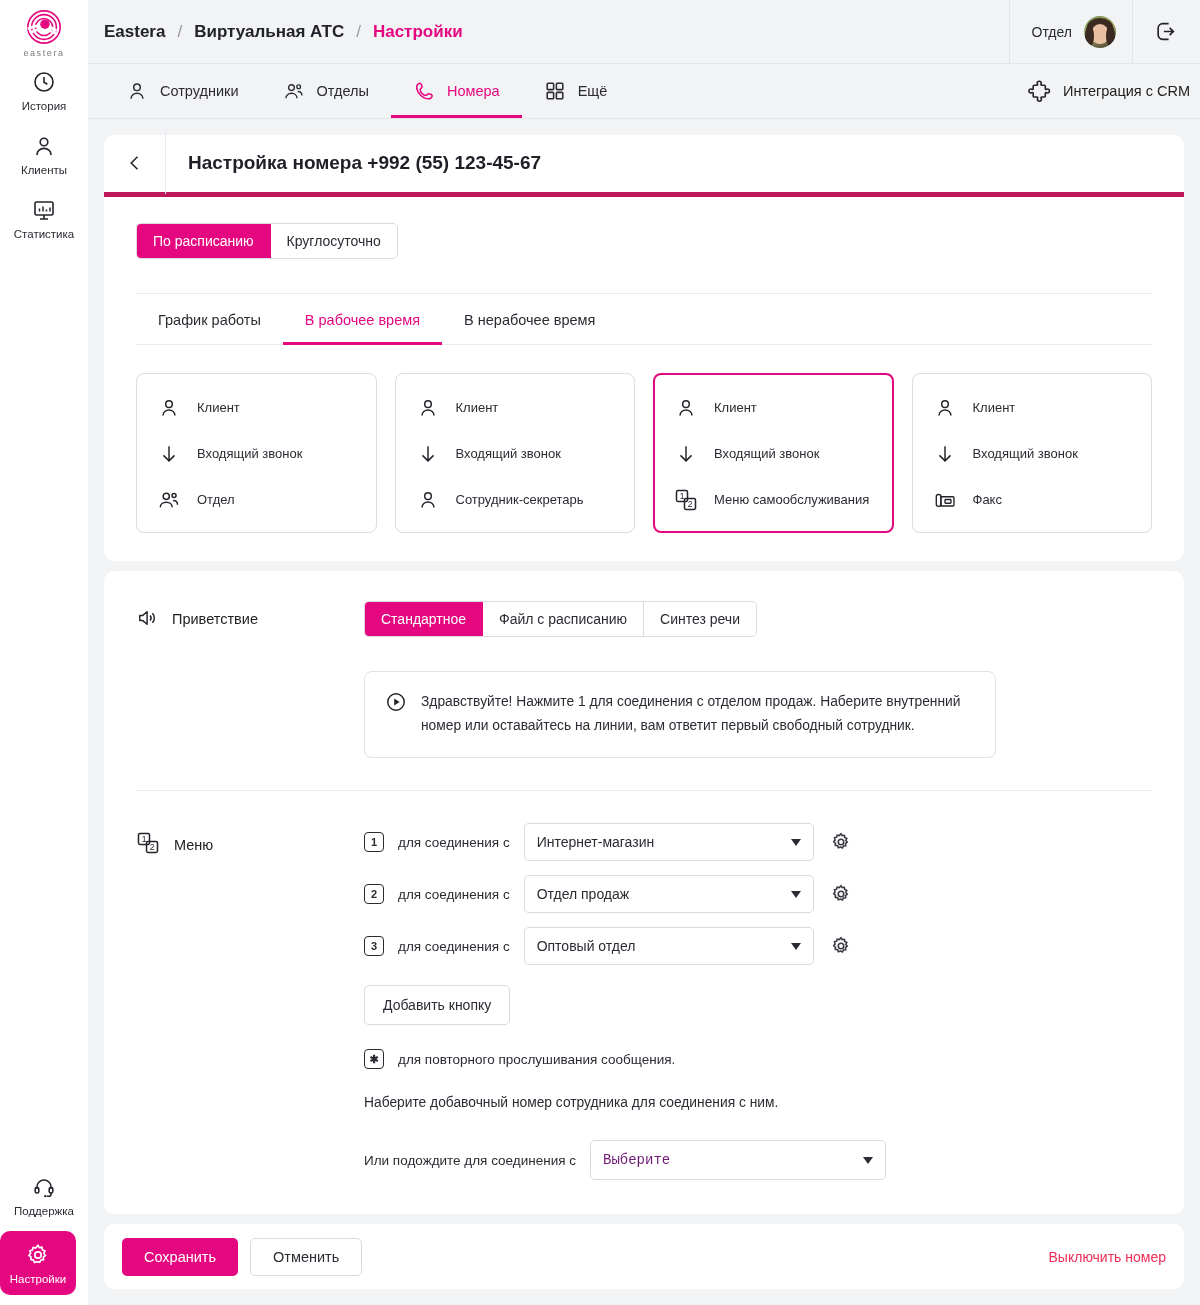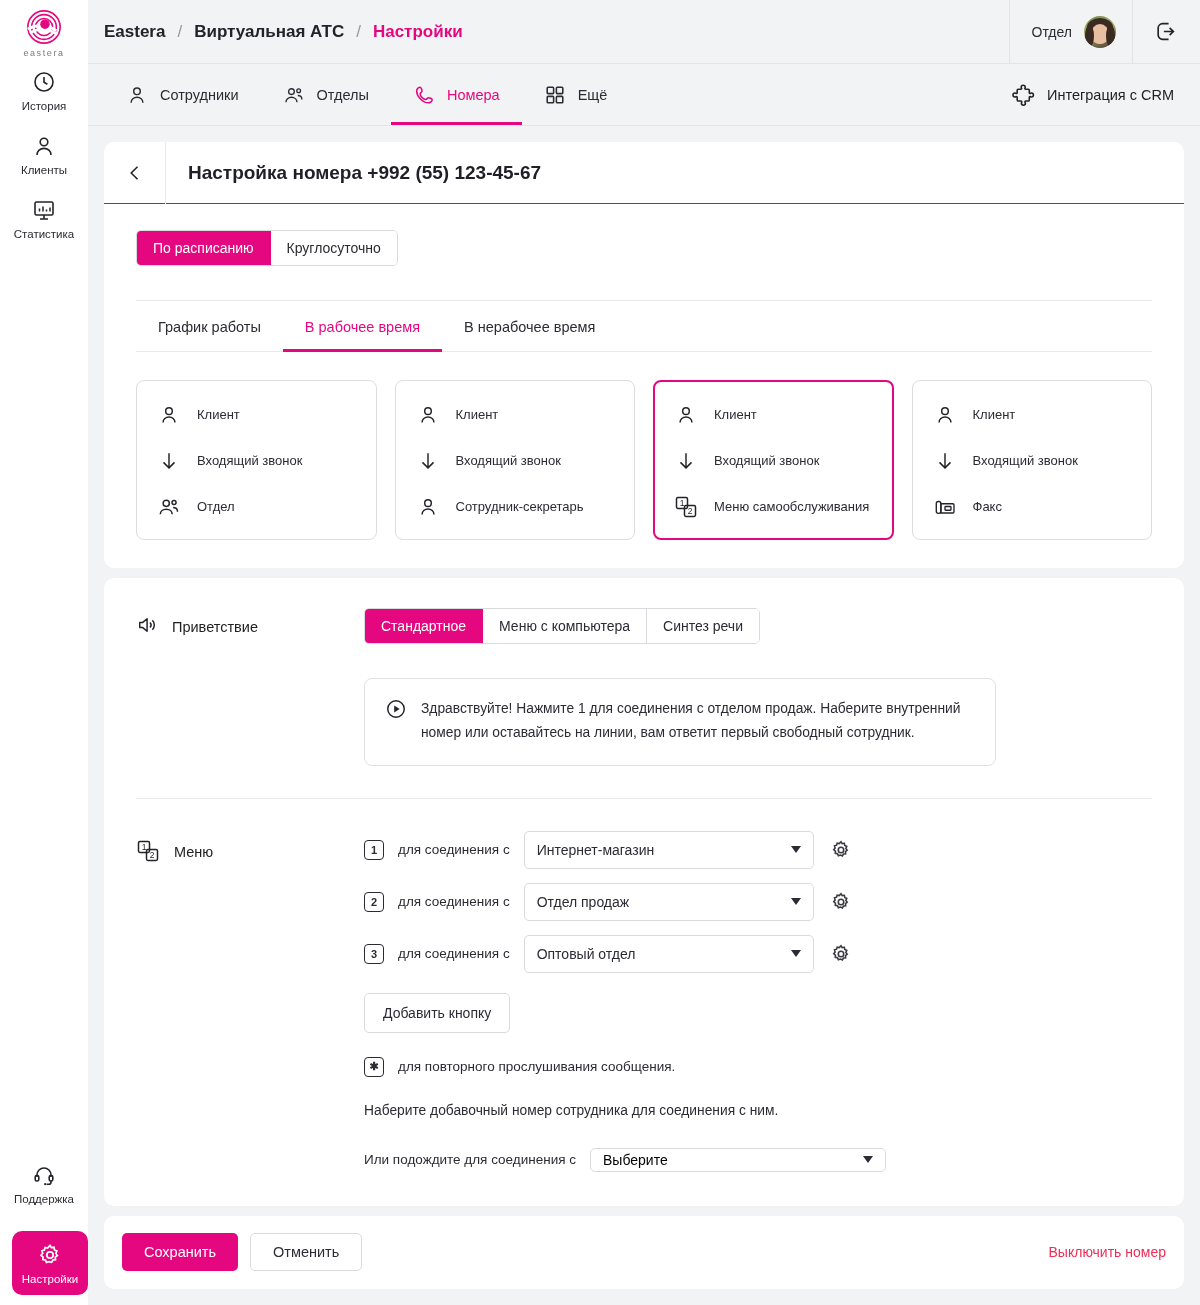--- a/index.html
+++ b/index.html
@@ -22,21 +22,21 @@
   .logo-mark { width: 38px; height: 38px; }
   .logo-word { font-size: 9px; letter-spacing: 1.6px; color: #7b7b82; margin-top: 2px; }
 
   .rail-item {
     width: 88px; padding: 12px 0 10px; display: flex; flex-direction: column;
     align-items: center; gap: 6px; cursor: pointer; color: #23232a;
   }
   .rail-item .lbl { font-size: 11.5px; color: #2b2b33; }
   .rail-item.active { background: #e4077f; color:#fff; border-radius: 10px; }
   .rail-item.active .lbl { color: #fff; }
-  .rail-bottom { position: absolute; bottom: 10px; left: 0; width: 88px; display:flex; flex-direction:column; align-items:flex-end; gap: 16px;}
+  .rail-bottom { position: absolute; bottom: 10px; left: 0; width: 88px; display:flex; flex-direction:column; align-items:flex-start; gap: 4px;}
   .rail-bottom .rail-item.active { width: 76px; }
 
   
   .content { flex: 1 1 auto; display: flex; flex-direction: column; min-width: 0; }
 
   .topbar {
     height: 64px; background: #f2f3f5; display: flex; align-items: center;
     border-bottom: 1px solid #e3e4e7;
   }
   .crumbs { display: flex; align-items: center; gap: 12px; padding-left: 16px; flex: 1 1 auto; }
@@ -65,28 +65,28 @@
     border-bottom: 1px solid #e3e4e7; padding-left: 16px;
   }
   .navtab {
     display: flex; align-items: center; gap: 12px; padding: 0 22px; cursor: pointer;
     font-size: 14.5px; color: #2b2b33; position: relative;
   }
   .navtab.active { color: #e4077f; }
   .navtab.active::after {
     content: ""; position: absolute; left: 0; right: 0; bottom: 0; height: 3px; background: #e4077f;
   }
-  .nav-right { margin-left: auto; display: flex; align-items: center; gap: 12px; padding-right: 26px; cursor: pointer; font-size: 14.5px;}
+  .nav-right { margin-left: auto; display: flex; align-items: center; gap: 12px; padding-right: 10px; cursor: pointer; font-size: 14.5px;}
 
   
   .main { flex: 1 1 auto; padding: 16px 16px 0 16px; display: flex; flex-direction: column; gap: 10px; }
 
   .panel { background: #fff; border-radius: 10px; }
 
-  .page-head { display: flex; align-items: center; height: 62px; border-bottom: 1px solid #be185d; }
+  .page-head { display: flex; align-items: center; height: 62px; border-bottom: 5px solid #be185d; }
   .back-btn {
     width: 62px; height: 62px; display: flex; align-items: center; justify-content: center;
     border-right: 1px solid #e9eaed; cursor: pointer;
   }
   .page-title { font-size: 19px; font-weight: bold; padding-left: 22px; color: #1f1f27; }
 
   .section-pad { padding: 26px 32px 28px 32px; }
   .section-title { font-size: 17px; font-weight: bold; margin-bottom: 24px; color: #1f1f27; }
 
   .seg { display: inline-flex; border: 1px solid #d9dade; border-radius: 5px; overflow: hidden; }
@@ -139,21 +139,21 @@
     font-size: 11px; font-weight: bold; color: #2b2b33; flex: 0 0 20px;
   }
   .key-text { font-size: 13.5px; color: #2b2b33; }
 
   .select {
     width: 290px; height: 38px; border: 1px solid #d9dade; border-radius: 5px;
     display: flex; align-items: center; padding: 0 12px; font-size: 14px; color: #2b2b33;
     background: #fff; cursor: pointer; position: relative;
   }
   .select .caret { margin-left: auto; width: 0; height: 0; border-left: 5.5px solid transparent; border-right: 5.5px solid transparent; border-top: 7px solid #2b2b33; }
-  .select.placeholder { color: #000000; width: 296px; height: 24px; }
+  .select.placeholder { color: #701a75; width: 296px; height: 40px; font-family: Liberation Mono, monospace; }
   .gear-btn { width: 26px; height: 26px; cursor: pointer; display:flex; align-items:center; justify-content:center; }
 
   .btn-outline {
     display: inline-flex; align-items: center; justify-content: center;
     height: 40px; padding: 0 18px; border: 1px solid #d9dade; border-radius: 5px;
     background: #fff; font-size: 14px; color: #2b2b33; cursor: pointer; align-self: flex-start;
   }
   .note { font-size: 13.8px; color: #2b2b33; }
 
   .wait-row { display: flex; align-items: center; gap: 14px; margin-top: 4px; }
@@ -469,21 +469,21 @@
                 <svg width="24" height="22" viewBox="0 0 24 24" fill="none" stroke="#23232a" stroke-width="1.6">
                   <path d="M3 9.2h3.3L11 5.2v13.6L6.3 14.8H3z" stroke-linejoin="round"></path>
                   <path d="M14.2 9.3a4 4 0 0 1 0 5.4M16.8 6.8a7.5 7.5 0 0 1 0 10.4"></path>
                 </svg>
               </span>
               <span>Приветствие</span>
             </div>
             <div style="flex:1 1 auto;">
               <div class="seg">
                 <div class="seg-btn active">Стандартное</div>
-                <div class="seg-btn">Меню с компьютера</div>
+                <div class="seg-btn">Файл с расписанию</div>
                 <div class="seg-btn">Синтез речи</div>
               </div>
               <div class="bubble-wrap">
                 <span class="tail"></span>
                 <div class="bubble">
                   <span style="flex:0 0 22px;padding-top:1px;">
                     <svg width="22" height="22" viewBox="0 0 24 24" fill="none" stroke="#23232a" stroke-width="1.6">
                       <circle cx="12" cy="12" r="9"></circle>
                         <path d="M10 8.2l6 3.8-6 3.8z" fill="#23232a" stroke="none"></path>
                     </svg>

